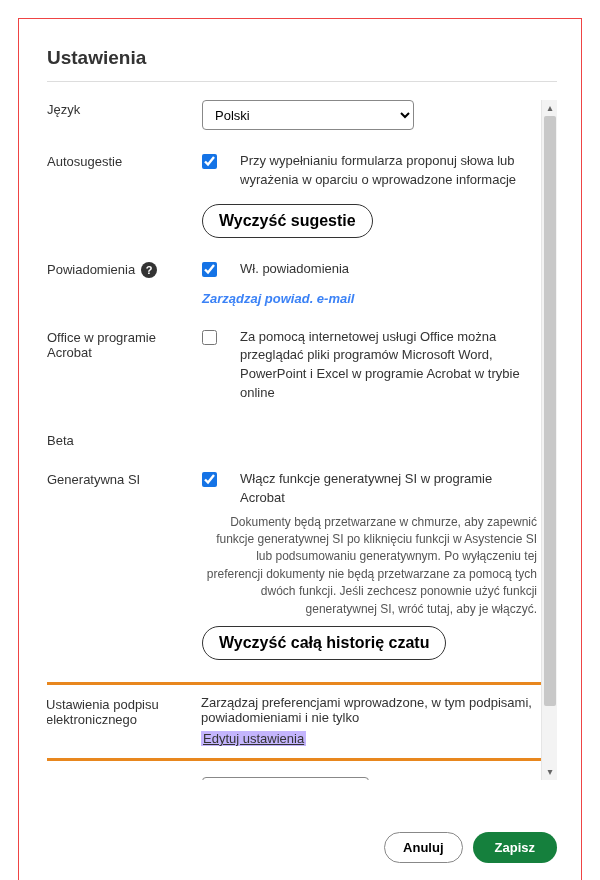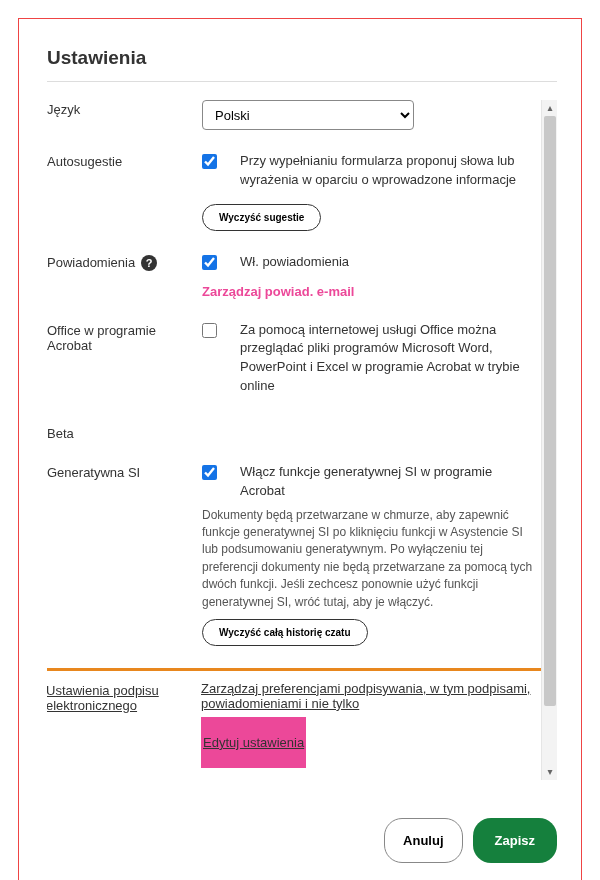--- a/index.html
+++ b/index.html
@@ -82,66 +82,67 @@
     }
     .checkbox-label {
       line-height: 1.45;
     }
     .btn-outline {
       display: inline-block;
       padding: 7px 16px;
       border: 1.5px solid #333;
       border-radius: 18px;
       background: #fff;
-      font-size: 10px;
+      font-size: 16px;
       font-weight: 600;
       cursor: pointer;
       margin-top: 8px;
     }
     .link {
-      color: #ec4899;
+      color: #3b82f6;
       font-weight: 600;
       cursor: pointer;
       text-decoration: none;
       display: inline-block;
       margin-top: 6px;
+      font-style: italic;
     }
     .help-icon {
       width: 16px;
       height: 16px;
       border-radius: 50%;
       background: #333;
       color: #fff;
       font-size: 11px;
       font-weight: bold;
       display: inline-flex;
       align-items: center;
       justify-content: center;
       flex-shrink: 0;
     }
     .subtext {
       font-size: 12px;
       color: #555;
       line-height: 1.45;
       margin-top: 6px;
+      text-align: right;
     }
     .highlight-box {
       border: 3px solid #e8871e;
       border-radius: 3px;
       padding: 10px 8px 12px 8px;
       margin: 0 -12px 16px -12px;
-      text-decoration: underline;
     }
     .highlight-box .row { margin-bottom: 0; }
     .highlight-link {
-      background: #ec4899;
+      background: #c4b5fd;
       text-decoration: underline;
       color: #333;
       cursor: pointer;
-      padding: 18px 2px;
+      padding: 0 2px;
       display: inline-block;
       margin-top: 6px;
     }
     .scrollbar {
       position: absolute;
       right: 0;
       top: 0;
       width: 16px;
       height: 100%;
       background: #f3f3f3;
@@ -166,21 +167,21 @@
       border-radius: 2px;
     }
     .footer {
       position: absolute;
       bottom: 20px;
       right: 24px;
       display: flex;
       gap: 10px;
     }
     .btn-cancel {
-      padding: 14px 18px;
+      padding: 7px 18px;
       border: 1.5px solid #888;
       border-radius: 18px;
       background: #fff;
       font-size: 13px;
       font-weight: 600;
       cursor: pointer;
     }
     .btn-primary {
       padding: 7px 22px;
       border: none;
@@ -261,21 +262,21 @@
           </div>
           <div class="subtext">Dokumenty będą przetwarzane w chmurze, aby zapewnić funkcje generatywnej SI po kliknięciu funkcji w Asystencie SI lub podsumowaniu generatywnym. Po wyłączeniu tej preferencji dokumenty nie będą przetwarzane za pomocą tych dwóch funkcji. Jeśli zechcesz ponownie użyć funkcji generatywnej SI, wróć tutaj, aby je włączyć.</div>
           <button class="btn-outline">Wyczyść całą historię czatu</button>
         </div>
       </div>
 
       <div class="highlight-box">
         <div class="row">
           <div class="label-col">Ustawienia podpisu elektronicznego</div>
           <div class="control-col">
-            <div>Zarządzaj preferencjami podpisywania, w tym podpisami, powiadomieniami i nie tylko</div>
+            <div>Zarządzaj preferencjami wprowadzone, w tym podpisami, powiadomieniami i nie tylko</div>
             <span class="highlight-link">Edytuj ustawienia</span>
           </div>
         </div>
       </div>
 
       <div class="row">
         <div class="label-col">Wygląd</div>
         <div class="control-col">
           <select class="trunc-select">
             <option>Użyj ustawień systemo…</option>

